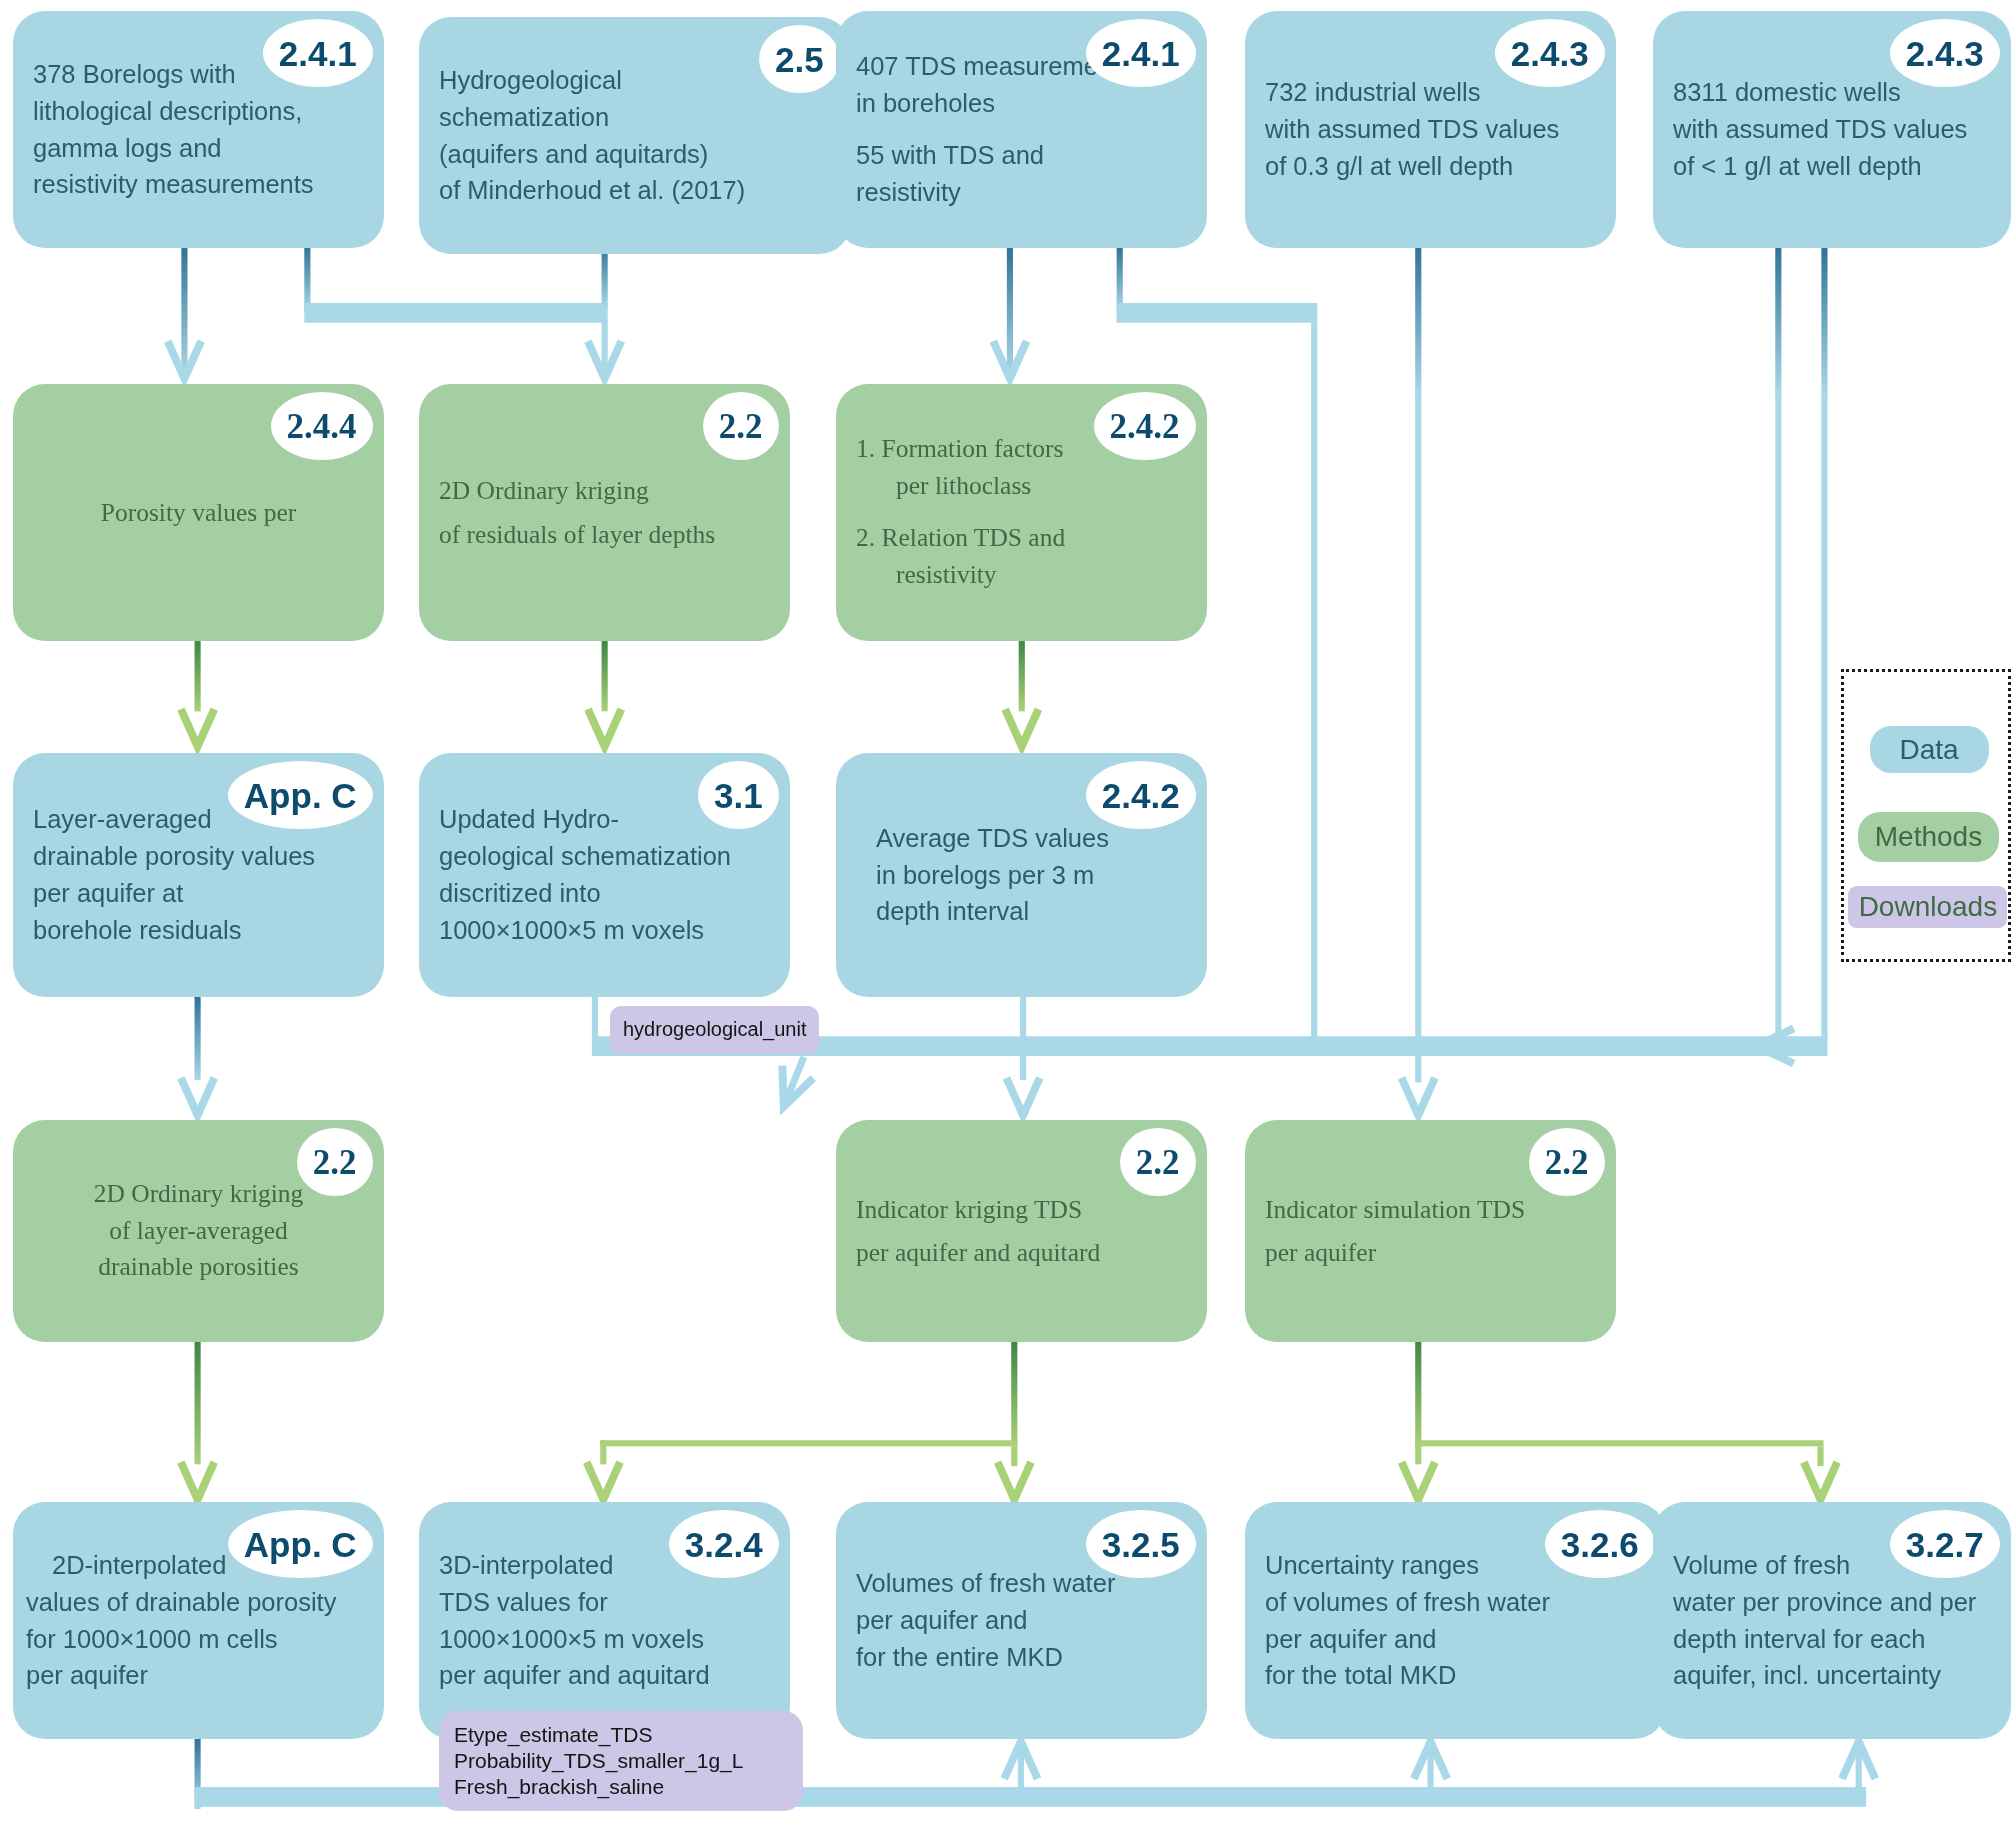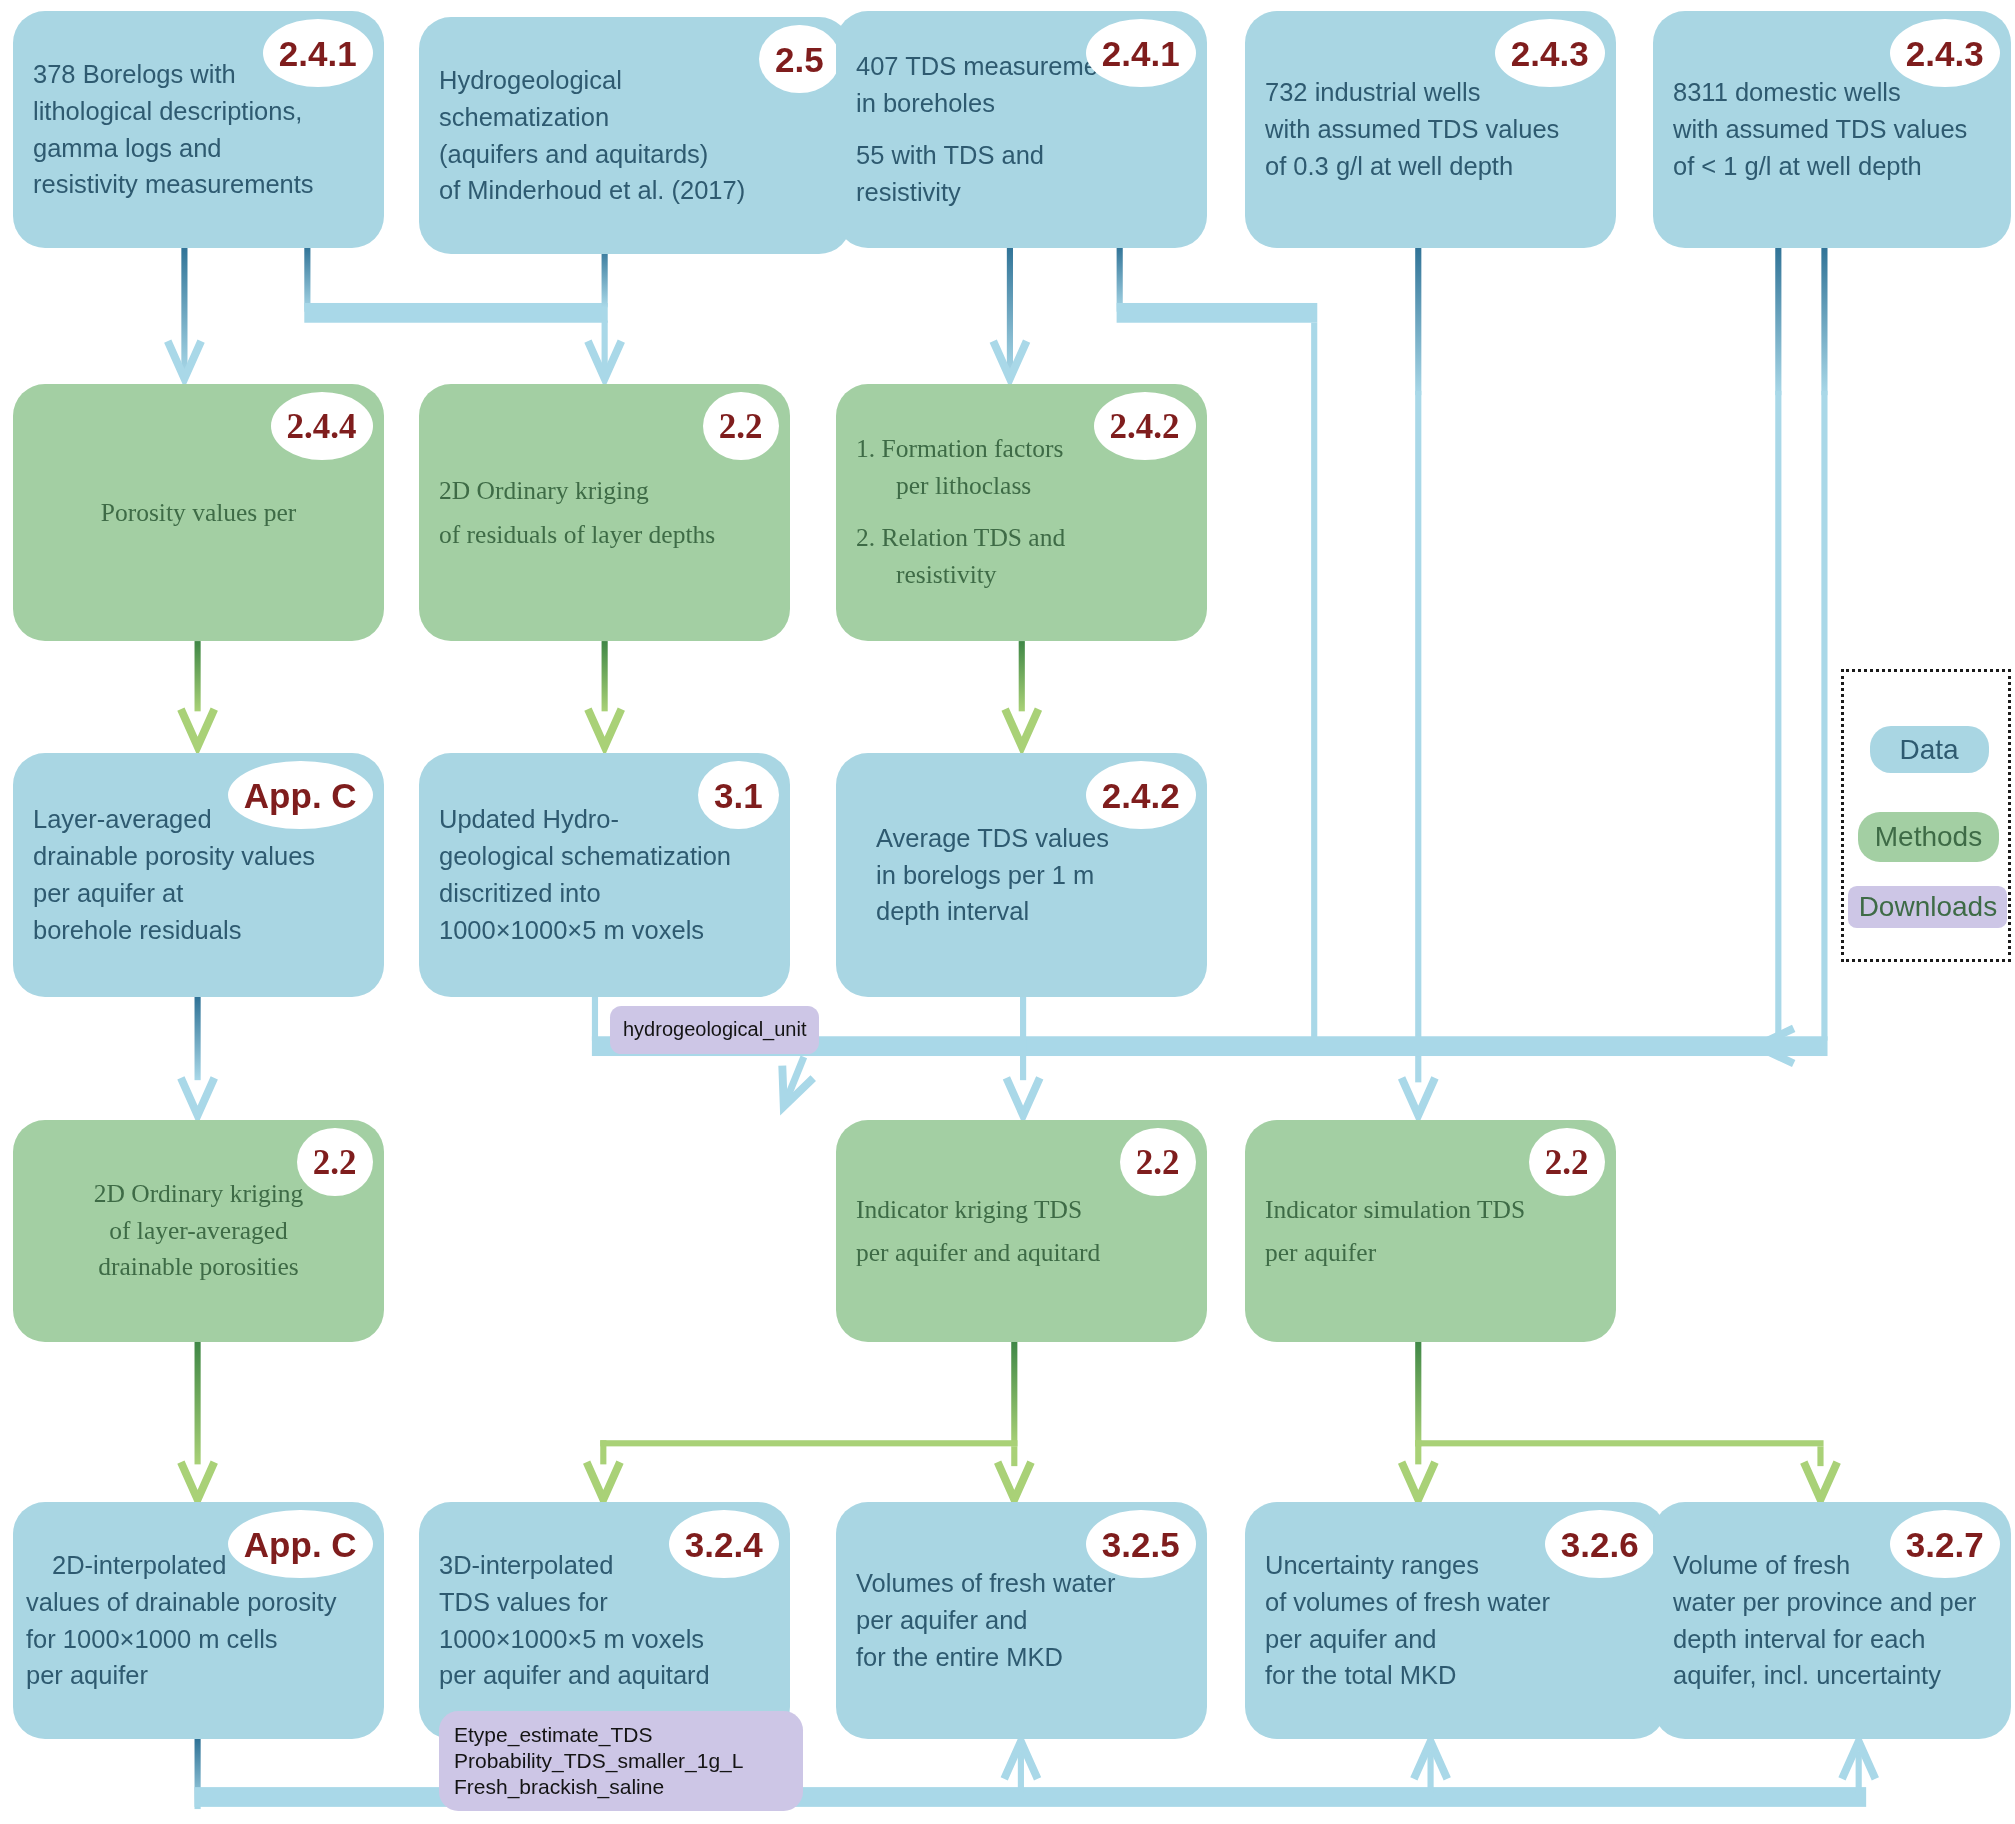--- a/index.html
+++ b/index.html
@@ -8,21 +8,21 @@
   #wires{position:absolute;left:0;top:0;z-index:1;}
   .box{position:absolute;border-radius:32px;z-index:2;}
   .data{background:#a9d6e3;color:#2e5a70;}
   .method{background:#a3cfa3;color:#3e6b46;font-family:Liberation Serif, serif;}
   .lines{height:100%;display:flex;flex-direction:column;justify-content:center;
          padding:0 12.3px 0 20px;font-size:25.5px;line-height:1.45;}
   .method .lines{line-height:1.7;}
   .center .lines{text-align:center;padding:0 8.8px;}
   .line.ind{padding-left:40px;}
   .line.gap{margin-top:15px;}
-  .badge{position:absolute;top:8px;right:11.4px;background:#ffffff;color:#7f1d1d;
+  .badge{position:absolute;top:8px;right:11.4px;background:#ffffff;color:#0c4a6e;
          font-weight:700;font-size:35px;line-height:1;padding:16.7px 16px;
          border-radius:50%;text-align:right;z-index:3;}
   .plabel{position:absolute;background:#cdc6e6;color:#141414;z-index:3;}
   #hydro-unit-label{left:610px;top:1006px;border-radius:11.4px;
         font-size:20px;padding:12.3px 13px;}
   #files-label{left:439px;top:1711px;width:364px;border-radius:19.3px;
         font-size:21px;line-height:1.25;padding:10.5px 15px;box-sizing:border-box;}
   #legend{position:absolute;left:1841px;top:669px;width:170px;height:293px;
         border:3.1px dotted #1a1a1a;background:#fff;z-index:2;box-sizing:border-box;}
   .pill{position:absolute;display:flex;align-items:center;justify-content:center;
@@ -245,21 +245,21 @@
     <div class="line">geological schematization</div>
     <div class="line">discritized into</div>
     <div class="line">1000×1000×5 m voxels</div>
   </div>
 </div>
 
 <div class="box data" style="left:836px;top:753px;width:371px;height:244px">
   <span class="badge">2.4.2</span>
   <div class="lines" style="padding-left:40px">
     <div class="line">Average TDS values</div>
-    <div class="line">in borelogs per 1 m</div>
+    <div class="line">in borelogs per 3 m</div>
     <div class="line">depth interval</div>
   </div>
 </div>
 
 <div class="box method center" style="left:13px;top:1120px;width:371px;height:222px">
   <span class="badge">2.2</span>
   <div class="lines" style="line-height:1.45">
     <div class="line">2D Ordinary kriging</div>
     <div class="line">of layer-averaged</div>
     <div class="line">drainable porosities</div>

